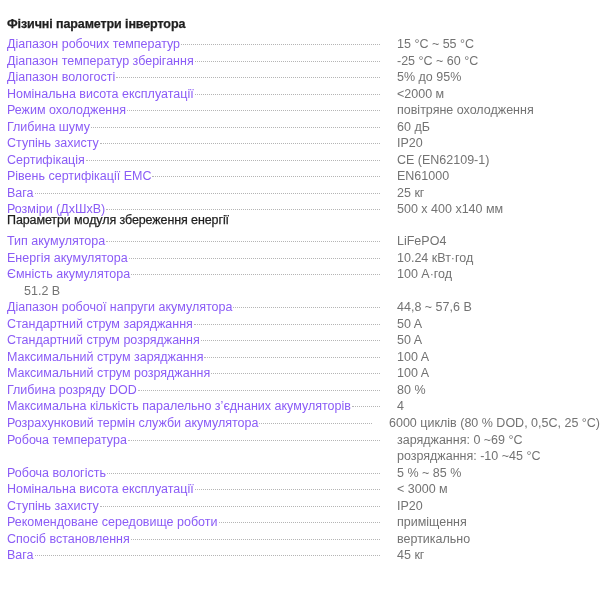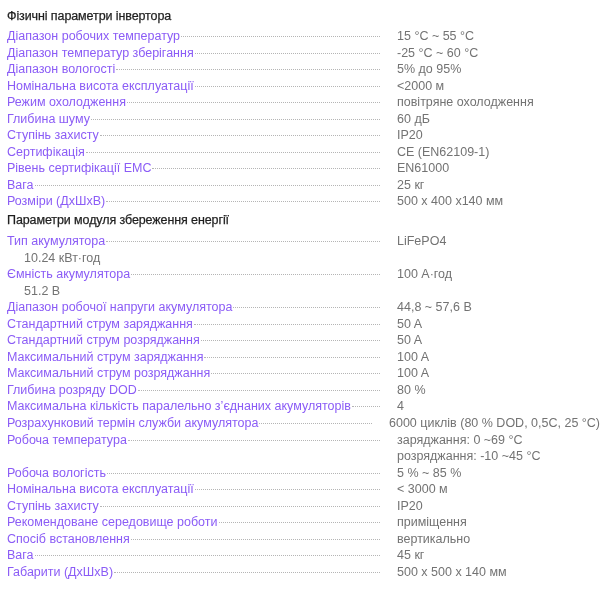--- a/index.html
+++ b/index.html
@@ -63,21 +63,21 @@
       border-bottom: 1px dotted #b5b5b5;
       height: 0;
       position: relative;
       top: -3px;
     }
     .value {
       margin-left: 17px;
       color: #737373;
     }
     #sec1 { top: 0px; }
-    #sec1 .section-title { margin-top: 8px; }
+    #sec1 .section-title { margin-top: 16px; font-weight: bold; }
     #sec1 .rows { margin-top: 4px; }
     #sec2 { top: 212px; }
     #sec2 .rows { margin-top: 5px; }
   </style>
 </head>
 <body>
 
 <div class="page">
 
   <section class="section" id="sec1">
@@ -167,20 +167,24 @@
     <h3 class="section-title">Параметри модуля збереження енергії</h3>
     <ul class="rows">
       <li class="row">
           <span class="label-cell">
             <span class="label">Тип акумулятора </span>
             <span class="leader"></span>
           </span>
           <span class="value">LiFePO4</span>
         </li>
       <li class="row">
+          <span class="label-cell">
+            <span class="label">Енергія акумулятора</span>
+            <span class="leader"></span>
+          </span>
           <span class="value">10.24 кВт·год</span>
         </li>
       <li class="row">
           <span class="label-cell">
             <span class="label">Ємність акумулятора </span>
             <span class="leader"></span>
           </span>
           <span class="value">100 А·год</span>
         </li>
       <li class="row">
@@ -289,24 +293,17 @@
             <span class="leader"></span>
           </span>
           <span class="value">вертикально</span>
         </li>
       <li class="row">
           <span class="label-cell">
             <span class="label">Вага </span>
             <span class="leader"></span>
           </span>
           <span class="value">45 кг</span>
-        </li>
-      <li class="row">
-          <span class="label-cell">
-            <span class="label">Габарити (ДхШхВ) </span>
-            <span class="leader"></span>
-          </span>
-          <span class="value">500 x 500 x 140 мм</span>
         </li>
     </ul>
   </section>
 
 </div>
 
 </body></html>

